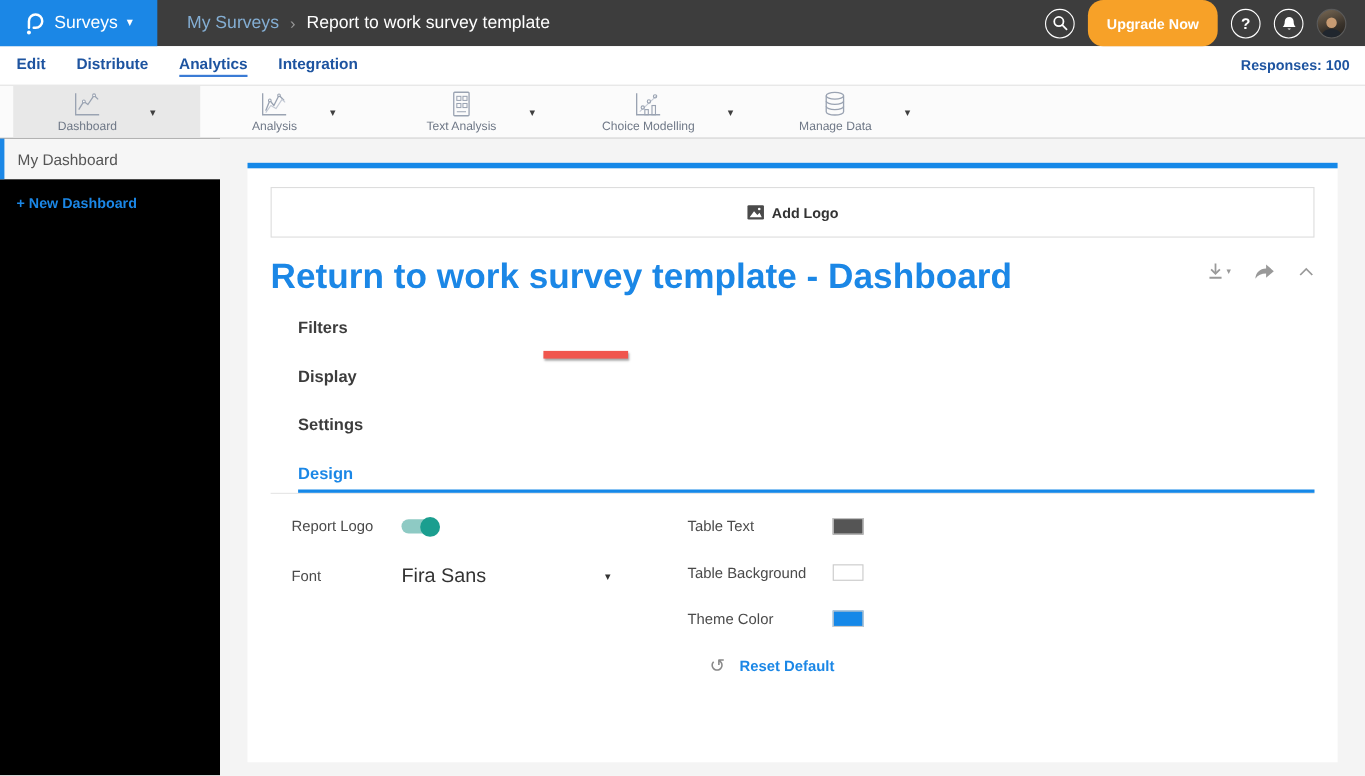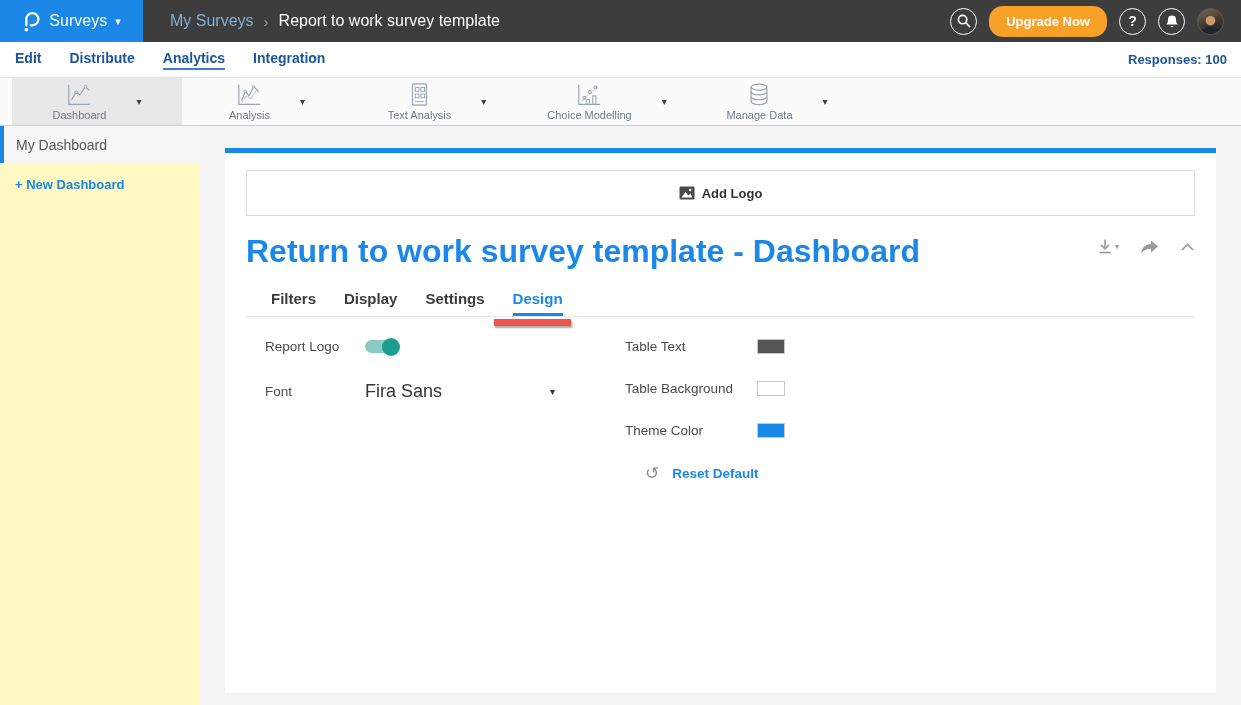--- a/index.html
+++ b/index.html
@@ -14,21 +14,21 @@
   .brand-name { color:#fff; font-size:16px; font-weight:400; }
   .brand .caret { color:#fff; font-size:11px; line-height:1; }
   .breadcrumb { display:flex; align-items:center; gap:10px; margin-left:27px; flex:1 1 auto; min-width:0; }
   .crumb-parent { color:#84aed3; font-size:16px; cursor:pointer; }
   .crumb-sep { color:#9a9a9a; font-size:15px; }
   .crumb-current { color:#ffffff; font-size:16px; white-space:nowrap; }
   .header-actions { display:flex; align-items:center; gap:12px; padding-right:17px; flex:0 0 auto; }
   .circle-btn { width:27px; height:27px; border-radius:50%; border:1.6px solid #fff; background:transparent;
                 display:flex; align-items:center; justify-content:center; cursor:pointer; color:#fff; }
   .circle-btn .q { color:#fff; font-size:14px; font-weight:700; font-family:"Liberation Sans",sans-serif; }
-  .upgrade-btn { height:31px; padding:0 17px; border:none; border-radius:14px; background:#f7a128;
+  .upgrade-btn { height:42px; padding:0 17px; border:none; border-radius:14px; background:#f7a128;
                  color:#fff; font-size:13px; font-weight:700; cursor:pointer; font-family:"Liberation Sans",sans-serif; }
   .avatar { width:27px; height:27px; border-radius:50%; overflow:hidden; cursor:pointer;
             background:linear-gradient(160deg,#7a6a55 0%,#3a332b 60%,#23201c 100%);
             display:flex; align-items:flex-end; justify-content:center; border:1px solid #5a5a5a; }
 
   
   .survey-nav { display:flex; align-items:center; height:35px; background:#fff; padding:0 14px 0 15px; }
   .survey-tabs { display:flex; gap:28px; flex:1 1 auto; }
   .survey-tab { color:#1e54a0; font-size:14px; font-weight:700; cursor:pointer; padding-bottom:2px; }
   .survey-tab.active { border-bottom:2px solid #3a7bd5; }
@@ -39,21 +39,21 @@
              border-bottom:1px solid #cfcfcf; padding-left:12px; }
   .tool { display:flex; align-items:center; justify-content:center; width:170px; height:100%; cursor:pointer; }
   .tool.selected { background:#e8e8e8; }
   .tool-center { display:flex; flex-direction:column; align-items:center; gap:1px; }
   .tool-label { color:#6f7887; font-size:11px; }
   .tool-caret { color:#3f3f3f; font-size:10px; margin-left:30px; }
   .tool svg { display:block; }
 
   
   .page-body { display:flex; height:579px; }
-  .sidebar { width:200px; background:#fef9c3; flex:0 0 auto; }
+  .sidebar { width:200px; background:#000000; flex:0 0 auto; }
   .side-item { display:flex; align-items:center; height:37px; background:#f6f6f6; border-left:4px solid #1b87e6;
                color:#555; font-size:14px; padding-left:12px; cursor:pointer; }
   .new-dash { display:block; color:#1b87e6; font-size:13px; font-weight:600; padding:14px 0 0 15px; cursor:pointer; text-decoration:none; }
 
   .main-area { flex:1 1 auto; overflow:hidden; }
   .card { width:991px; height:545px; margin:22px 25px 12px 25px; background:#fff; }
   .card-accent { height:5px; background:#1588e8; }
   .card-inner { padding:0 21px; }
 
   .add-logo-box { margin-top:17px; height:46px; border:1px solid #ddd; display:flex; align-items:center;
@@ -61,22 +61,22 @@
   .add-logo-label { color:#333; font-size:13px; font-weight:600; }
 
   .title-row { display:flex; align-items:flex-start; margin-top:18px; }
   .dash-title { color:#1b87e6; font-size:32px; font-weight:600; flex:1 1 auto; line-height:1.1; }
   .doc-actions { display:flex; align-items:center; gap:21px; padding-top:4px; flex:0 0 auto; }
   .doc-action { display:flex; align-items:center; cursor:pointer; background:none; border:none; padding:0; }
   .dl-caret { color:#999; font-size:8px; margin-left:2px; }
 
   .add-description { margin-top:13px; color:#8a8a8a; font-size:13.5px; cursor:text; }
 
-  .design-tabs { position:relative; display:flex; gap:28px; margin-top:21px; padding-left:25px;
-                 border-bottom:1px solid #e5e5e5; }
+  .design-tabs { position:relative; display:flex; gap:18px; margin-top:21px; padding-left:25px;
+                 border-bottom:1px solid #e5e5e5;flex-direction:column; }
   .design-tab { font-size:15px; font-weight:700; color:#3c3c3c; padding-bottom:9px; cursor:pointer; }
   .design-tab.active { color:#1b87e6; border-bottom:3px solid #1588e8; padding-bottom:6px; }
   .click-annotation { position:absolute; left:248px; top:29px; width:77px; height:7px; background:#f0564e;
                       box-shadow:1px 2px 2px rgba(0,0,0,.35); }
 
   .settings { display:flex; padding-top:22px; }
   .settings-left { width:379px; padding-left:19px; flex:0 0 auto; }
   .settings-right { flex:1 1 auto; }
   .set-row { display:flex; align-items:center; margin-bottom:27px; }
   .set-label { color:#4a4a4a; font-size:13.5px; }

